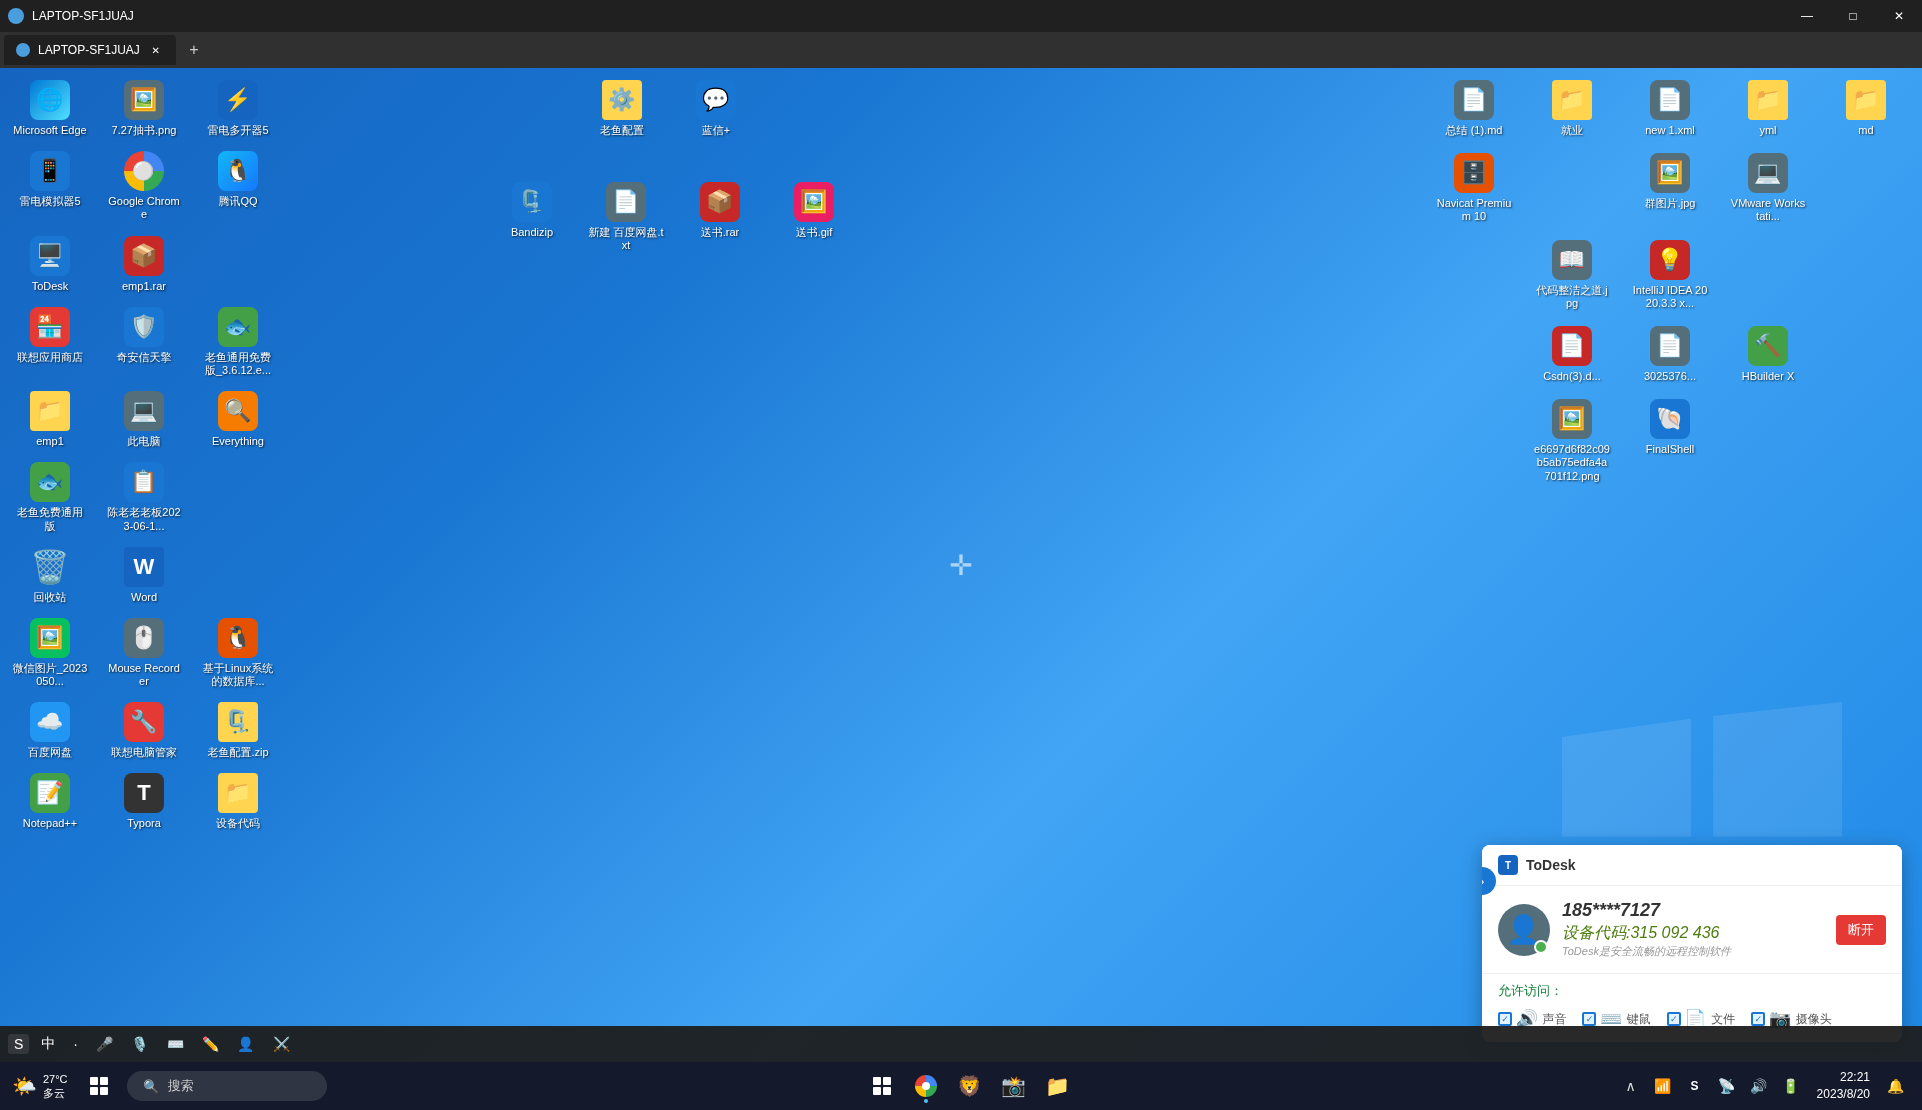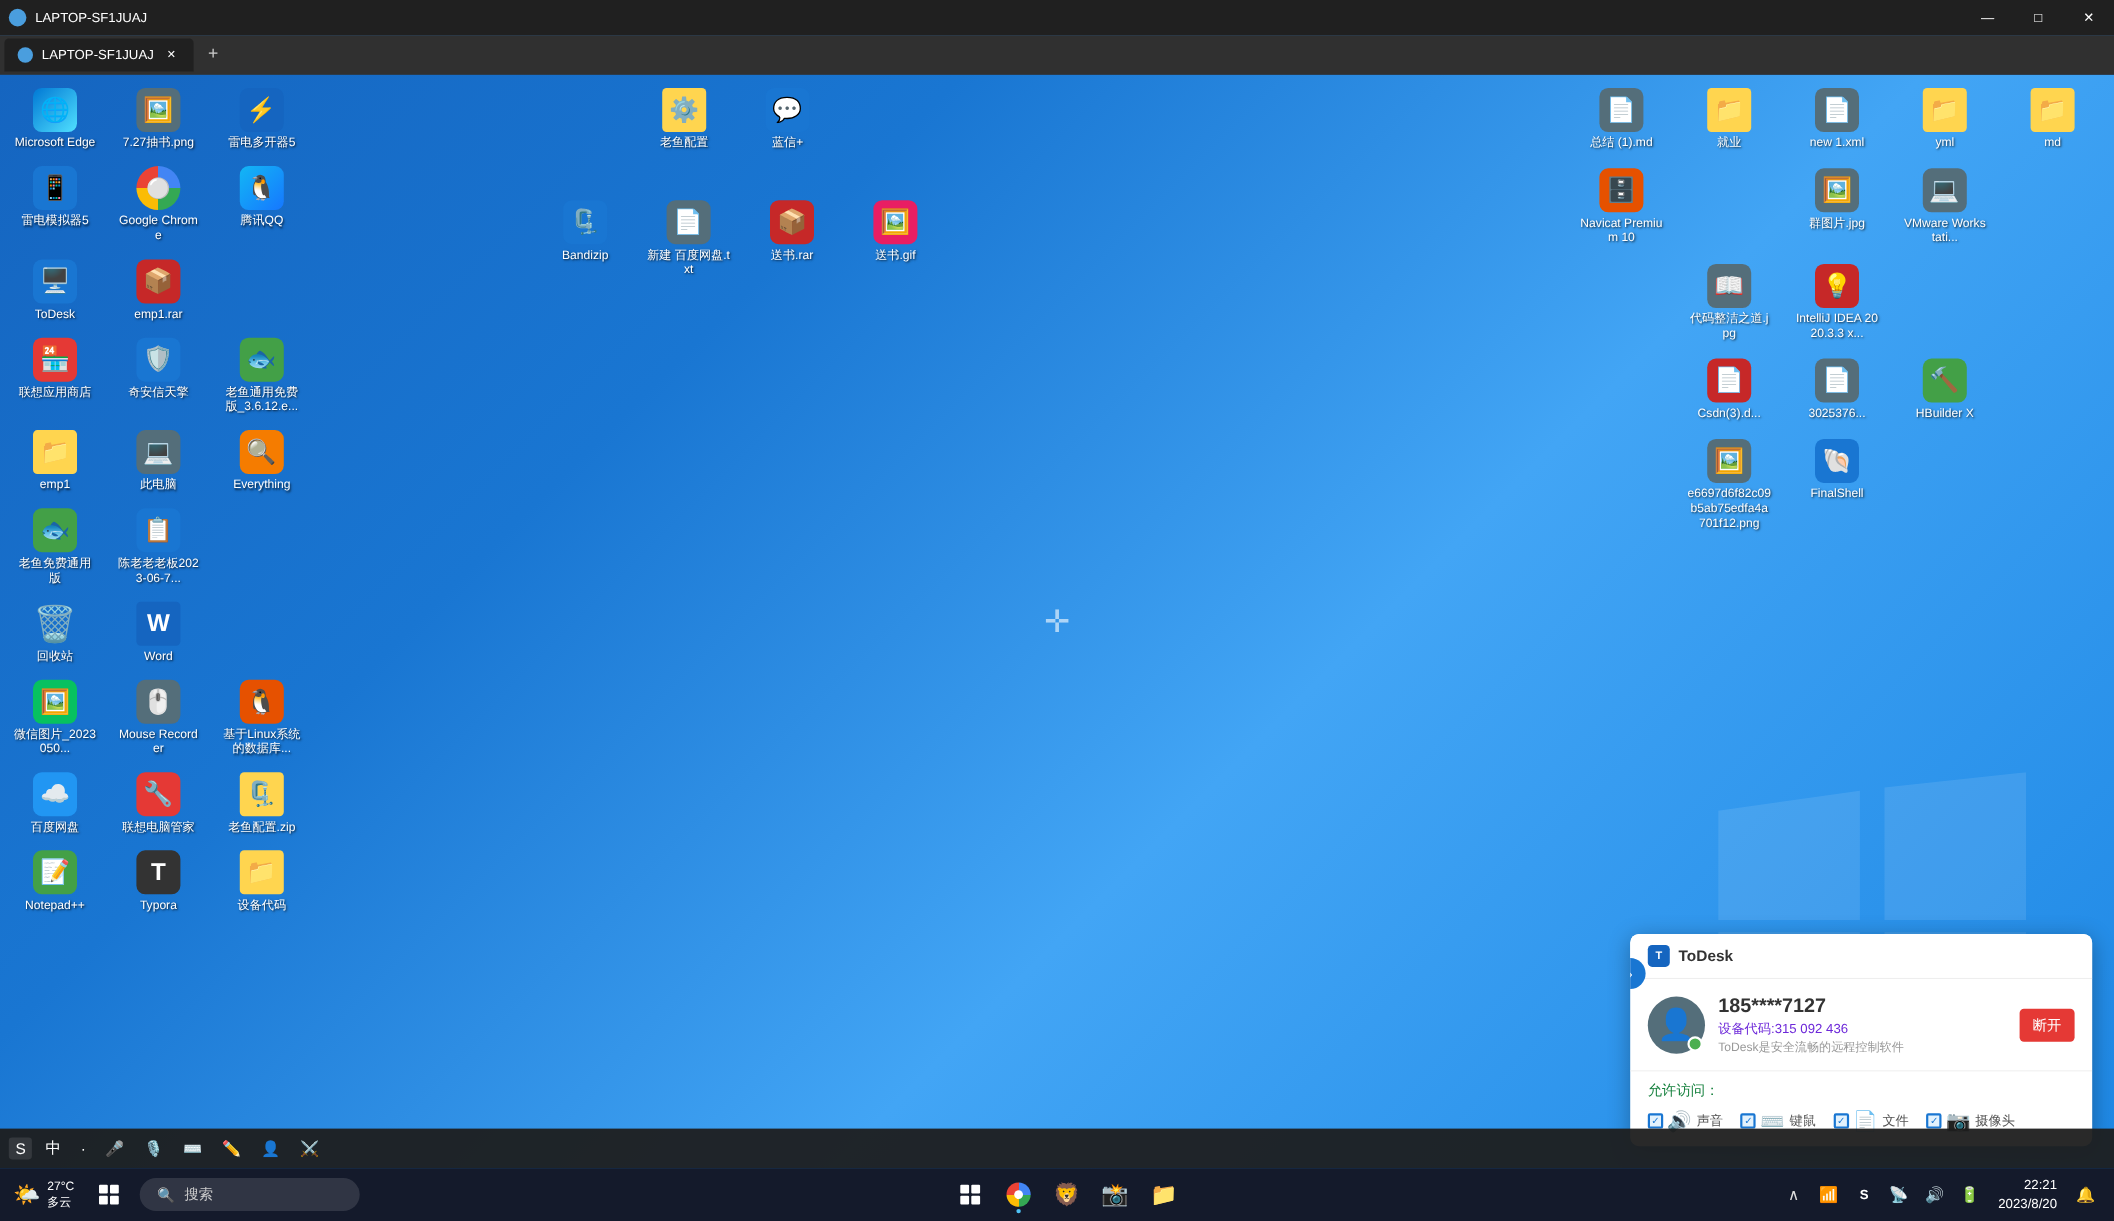--- a/index.html
+++ b/index.html
@@ -187,29 +187,30 @@
     .todesk-avatar-badge {
       position: absolute;
       bottom: 2px; right: 2px;
       width: 14px; height: 14px;
       background: #4caf50;
       border-radius: 50%;
       border: 2px solid #fff;
     }
     .todesk-info {
       flex: 1;
+      font-style: italic;
     }
     .todesk-user {
       font-size: 18px;
       font-weight: 700;
       color: #333;
     }
     .todesk-device {
-      font-size: 12px;
-      color: #6d28d9;
+      font-size: 16px;
+      color: #4d7c0f;
       margin-top: 2px;
     }
     .todesk-desc {
       font-size: 11px;
       color: #999;
     }
     .todesk-disconnect {
       background: #e53935;
       color: #fff;
       border: none;
@@ -516,21 +517,21 @@
       <div class="desktop-icon">
         <div class="icon-img icon-green">
             <span style="font-size:22px;">🐟</span>
           </div>
         <span class="icon-label">老鱼免费通用版</span>
       </div>
       <div class="desktop-icon">
         <div class="icon-img icon-blue">
             <span style="font-size:22px;">📋</span>
           </div>
-        <span class="icon-label">陈老老老板2023-06-7...</span>
+        <span class="icon-label">陈老老老板2023-06-1...</span>
       </div>
 
       <div class="desktop-icon">
       </div>
 
       <div class="desktop-icon">
         <div class="icon-img icon-recycle">
             <span style="font-size:32px;">🗑️</span>
           </div>
         <span class="icon-label">回收站</span>

